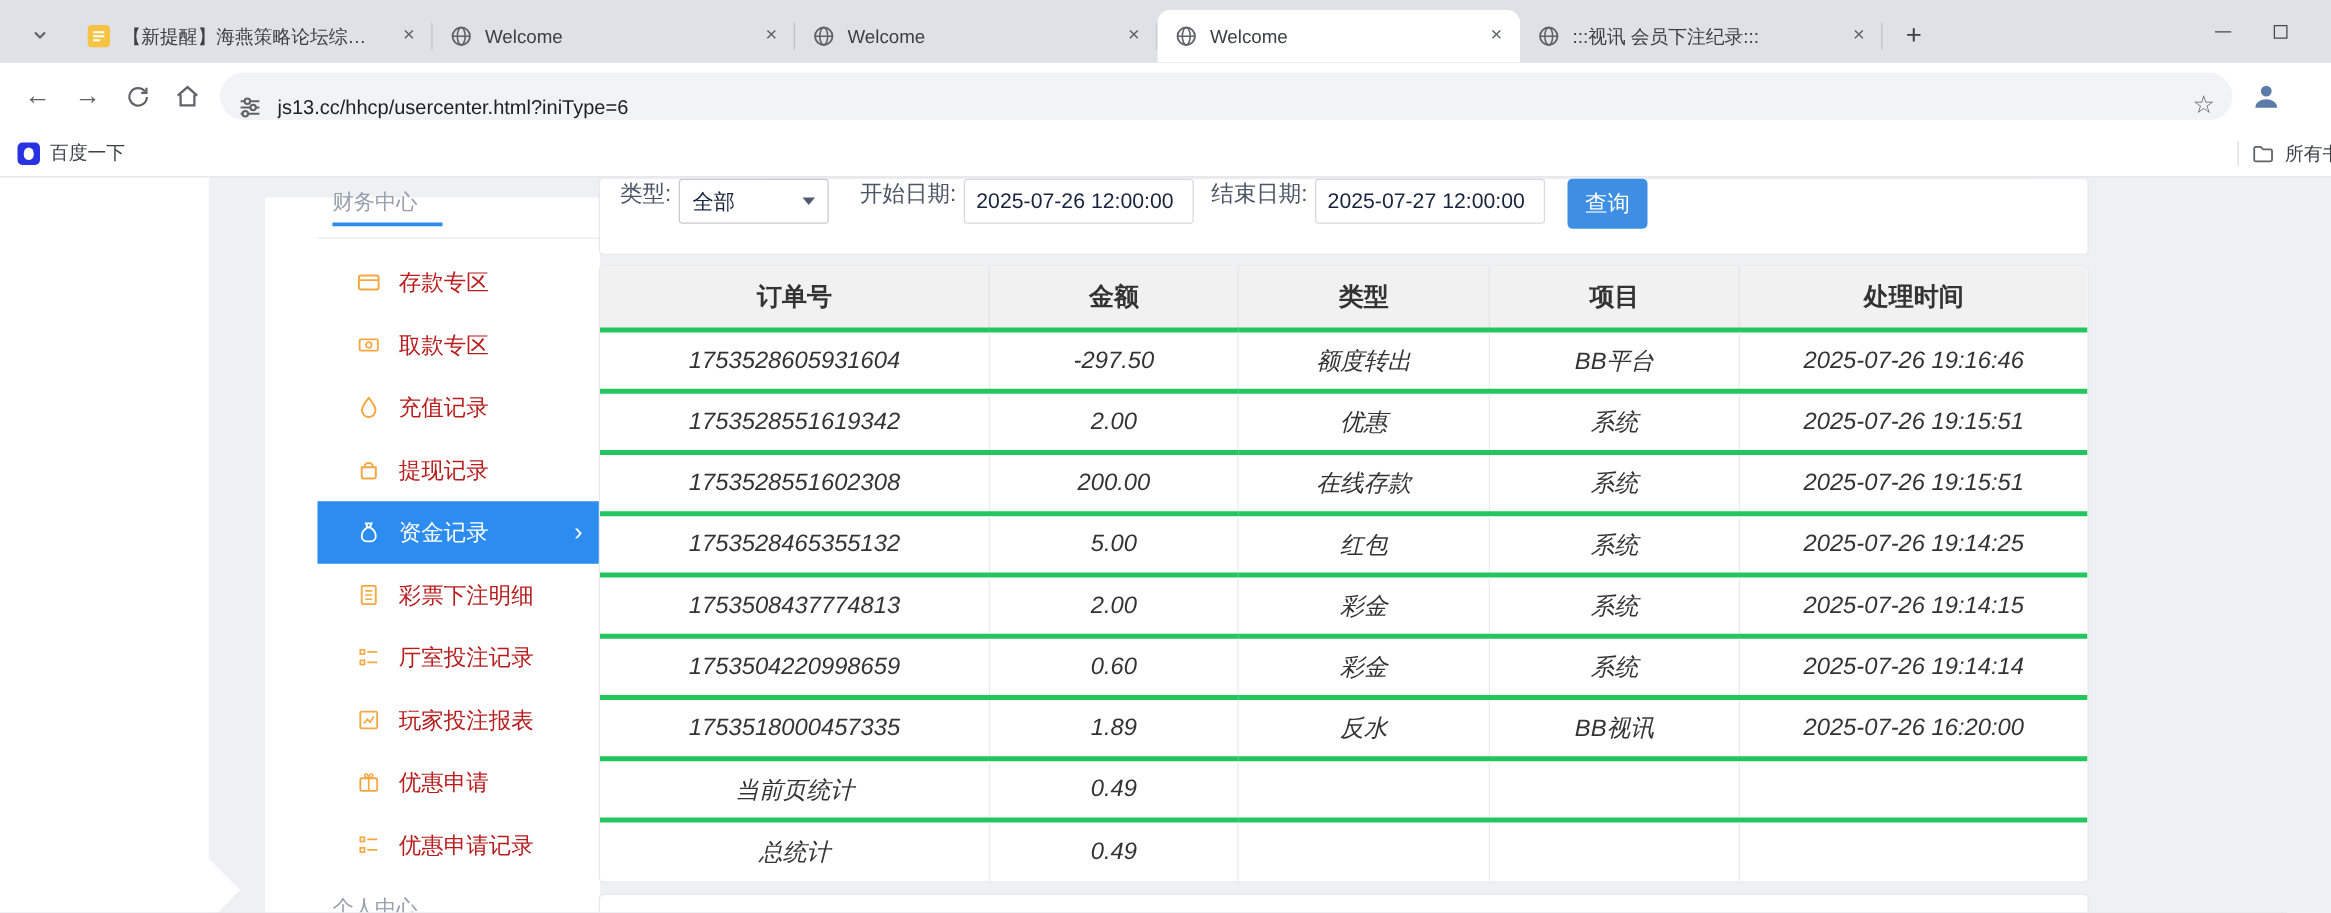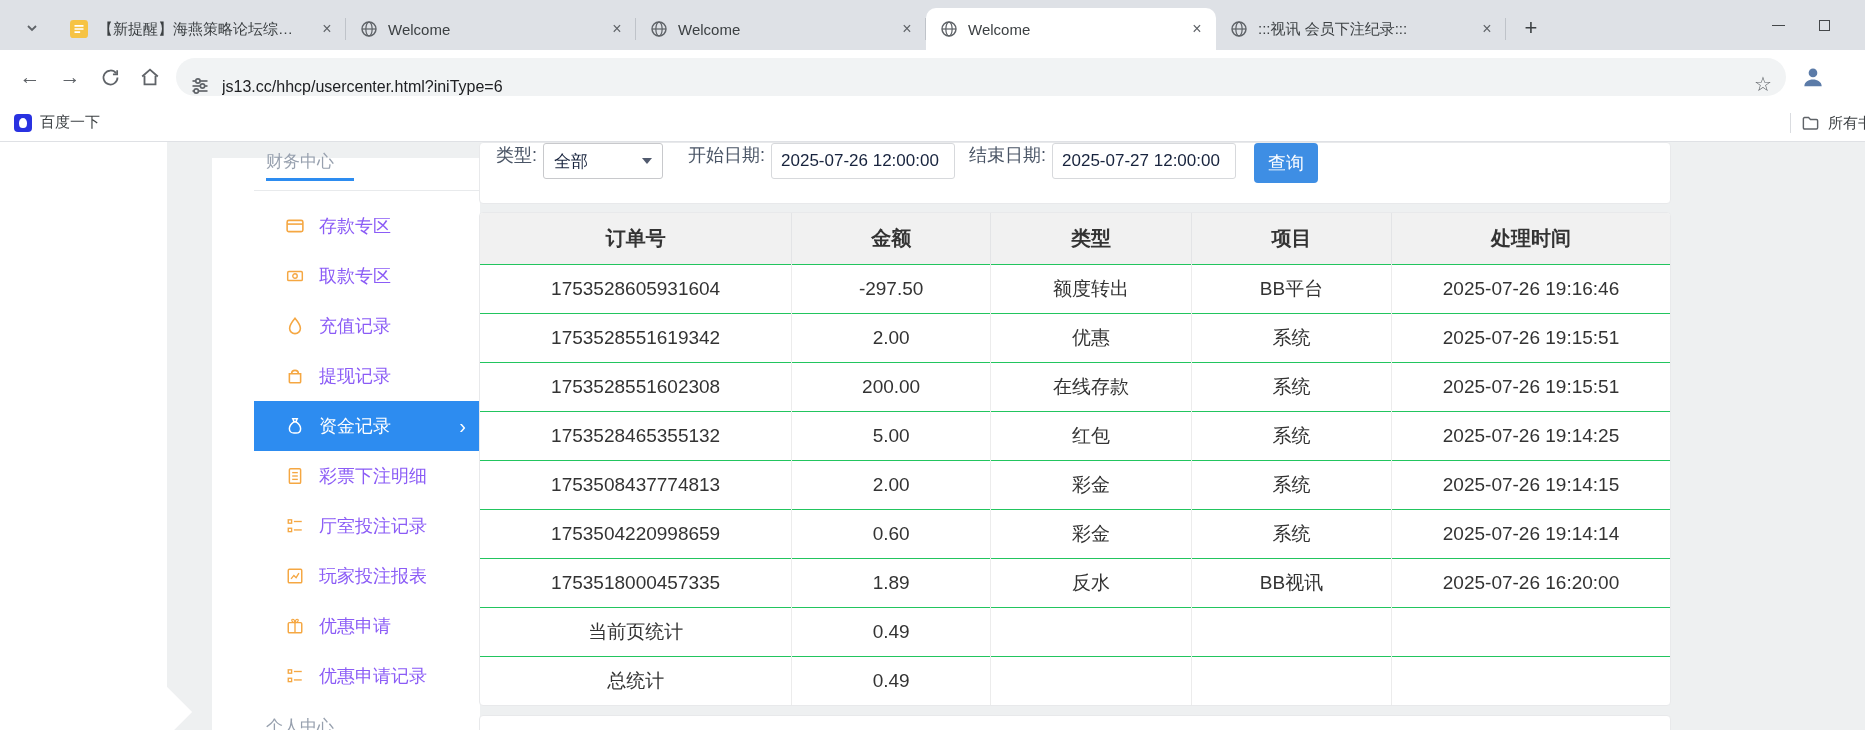--- a/index.html
+++ b/index.html
@@ -44,21 +44,21 @@
   .page { position:relative; height:588px; background:#eef0f1; overflow:hidden; }
   .deco-strip { position:absolute; left:0; top:0; width:167px; height:100%; background:#ffffff; }
   .deco-diamond-1 { position:absolute; left:-170px; top:420px; width:300px; height:300px; background:#ffffff; transform:rotate(45deg); }
 
   
   .sidebar { position:absolute; left:212px; top:16px; width:268px; height:100%; background:#ffffff;padding-left:42px; }
   .sb-title { margin:-10px 0 0 12px; font-size:17px; color:#97a0ae; line-height:28px; }
   .sb-title-underline { width:88px; height:3px; background:#2d8cf0; margin:2px 0 0 12px; }
   .sb-divider { height:1px; background:#e8eaec; margin-top:9px; }
   .sb-menu { padding-top:10px; }
-  .sb-item { height:50px; display:flex; align-items:center; gap:15px; padding-left:32px; font-size:18px; color:#8b5cf6; cursor:pointer; position:relative; }
+  .sb-item { height:50px; display:flex; align-items:center; gap:15px; padding-left:32px; font-size:18px; color:#b91c1c; cursor:pointer; position:relative; }
   .sb-icon { width:18px; height:18px; color:#f5a742; display:flex; }
   .sb-icon svg { width:18px; height:18px; }
   .sb-item.active { background:#2d8cf0; color:#ffffff; }
   .sb-item.active .sb-icon { color:#ffffff; }
   .sb-arrow { display:none; position:absolute; right:14px; font-size:20px; color:#ffffff; }
   .sb-item.active .sb-arrow { display:block; }
   .sb-footer-title { margin:14px 0 0 12px; font-size:17px; color:#97a0ae; }
 
   
   .main { position:absolute; left:479px; top:0; width:1192px; }
@@ -68,21 +68,21 @@
   .f-select { width:120px; height:36px; border:1px solid #c8c9cc; border-radius:3px; background:#fff; display:flex; align-items:center; justify-content:space-between; padding:0 10px; font-size:17px; color:#17233d; margin-right:25px; cursor:pointer; }
   .f-caret { width:0; height:0; border-left:5px solid transparent; border-right:5px solid transparent; border-top:6px solid #515a6e; }
   .f-input { width:184px; height:36px; border:1px solid #d7d9dc; border-radius:3px; padding:0 9px; font-size:17px; color:#17233d; font-family:inherit; margin-right:14px; background:#fff; }
   .f-btn { width:64px; height:40px; margin-left:4px; border:none; border-radius:4px; background:#3e8ee4; color:#ffffff; font-size:18px; font-family:inherit; cursor:pointer; }
 
   
   .table-panel { margin-top:8px; overflow:hidden; }
   .records-table { width:100%; border-collapse:collapse; table-layout:fixed; }
   .records-table th { height:51px; background:#f1f1f1; font-size:20px; font-weight:700; color:#333; text-align:center; border-right:1px solid #e3e4e6; }
   .records-table th:last-child { border-right:none; }
-  .records-table td { height:49px; font-size:19px; color:#333; text-align:center; border-top:1px solid #22c55e; border-right:1px solid #ececec; }
+  .records-table td { height:49px; font-size:19px; color:#333; text-align:center; border-top:4px solid #22c55e; border-right:1px solid #ececec;font-style:italic; }
   .records-table td:last-child { border-right:none;text-align:center; }
 
   .bottom-panel { margin-top:9px; height:46px; }
 </style>
 </head>
 <body>
 
 <div class="tabbar">
   <button class="tab-search-btn">
     <svg width="14" height="14" viewBox="0 0 14 14">

